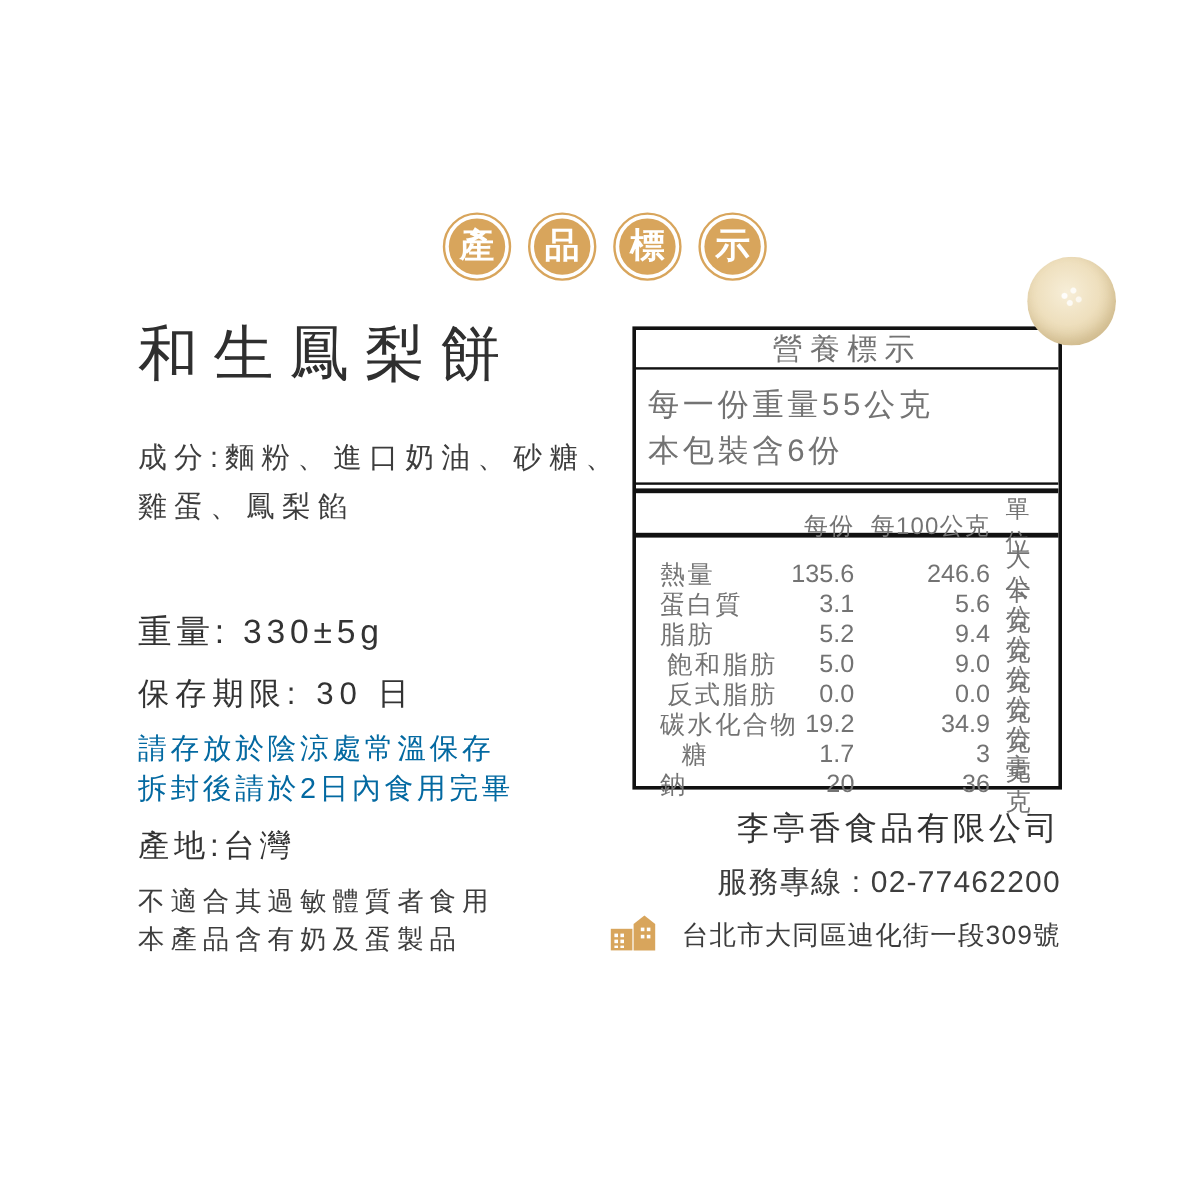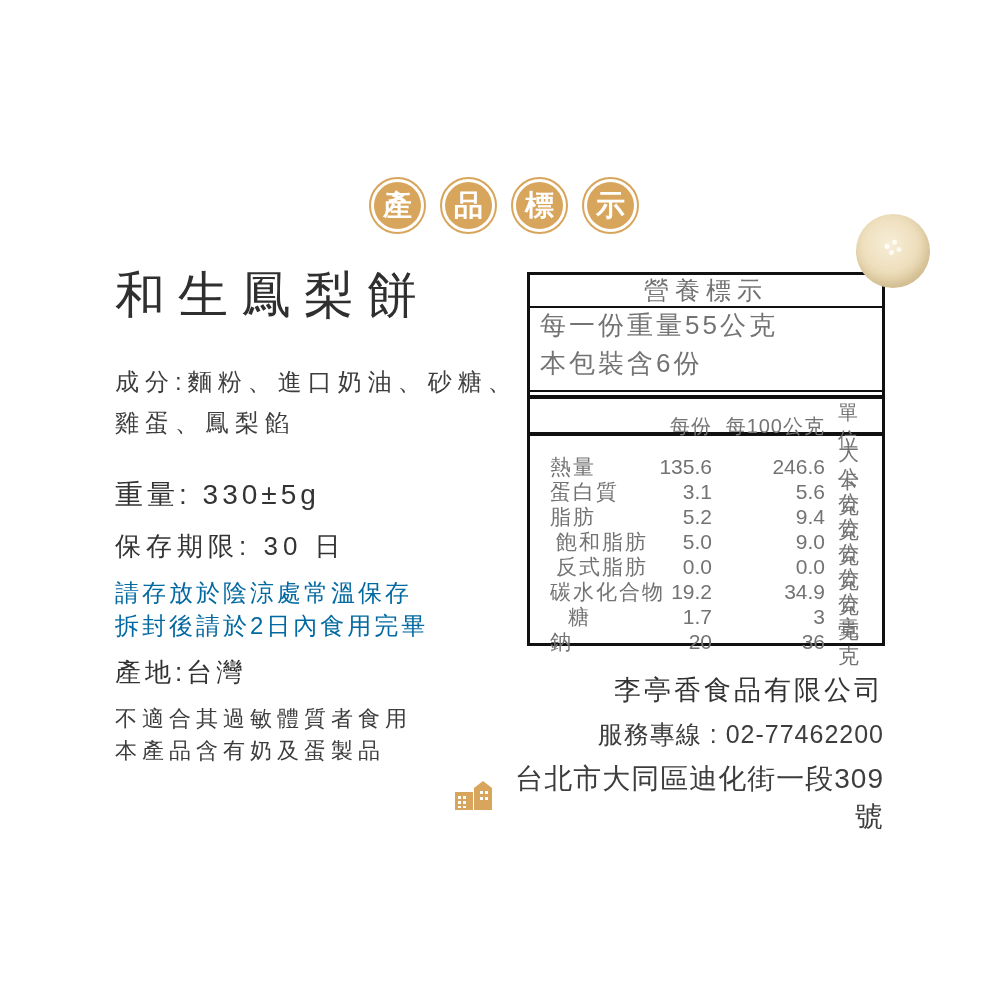--- a/index.html
+++ b/index.html
@@ -9,30 +9,30 @@
 
   
   .badges-row { position:absolute; top:177px; left:0; right:0; display:flex; justify-content:center; gap:14px; transform:translateX(4px); }
   .badge { width:57px; height:57px; border-radius:50%; border:2px solid #d8a55c; display:flex; align-items:center; justify-content:center; background:#fff; }
   .badge-inner { width:47px; height:47px; border-radius:50%; background:#d8a55c; color:#fff; display:flex; align-items:center; justify-content:center; font-size:29px; font-weight:600; line-height:1; }
 
   
   .left-col { position:absolute; left:115px; top:262px; width:410px; }
   .product-name { font-size:50px; letter-spacing:13px; color:#2f2f2f; font-weight:500; white-space:nowrap; }
   .ingredients { margin-top:32px; font-size:24px; letter-spacing:6px; line-height:41px; color:#3d3d3d; }
-  .weight { margin-top:33px; font-size:28px; letter-spacing:4px; color:#333; }
+  .weight { margin-top:65px; font-size:28px; letter-spacing:4px; color:#333; }
   .shelf-life { margin-top:15px; font-size:26px; letter-spacing:5px; color:#333; }
   .storage { margin-top:12px; font-size:24px; letter-spacing:3px; line-height:33px; color:#0369a1; }
   .origin { margin-top:13px; font-size:26px; letter-spacing:4px; color:#333; }
   .allergen { margin-top:13px; font-size:22px; letter-spacing:5px; line-height:32px; color:#3d3d3d; }
 
   
   .nutrition { position:absolute; left:527px; top:272px; width:358px; border:3px solid #111; background:#fff; color:#737373; }
   .nt-title { height:33px; display:flex; align-items:center; justify-content:center; font-size:25px; letter-spacing:6px; border-bottom:2px solid #111; }
-  .nt-serving { padding:0 10px 6px 10px; font-size:26px; letter-spacing:3px; }
+  .nt-serving { padding:12px 10px 6px 10px; font-size:26px; letter-spacing:3px; }
   .nt-serving div { line-height:34px; margin-bottom:4px; }
   .nt-divider { height:9px; border-top:2px solid #111; border-bottom:4px solid #111; background:#fff; }
   .nt-grid { display:grid; grid-template-columns:122px 60px 113px 1fr; align-items:center; }
   .nt-head { height:37px; font-size:20px; border-bottom:4px solid #111; letter-spacing:1px; }
   .nt-head .c2,.nt-head .c3 { text-align:right; }
   .nt-head .c4 { padding-left:13px; letter-spacing:3px; }
   .nt-body { padding:3px 0 4px 0; }
   .nt-row { height:25px; font-size:21px; }
   .nt-row .c1 { padding-left:20px; letter-spacing:2px; white-space:nowrap; }
   .nt-row .c1.ind1 { padding-left:26px; }
@@ -48,21 +48,21 @@
       radial-gradient(circle at 52% 38%, rgba(255,255,255,.8) 0 2px, rgba(255,255,255,0) 3px),
       radial-gradient(circle at 48% 52%, rgba(255,255,255,.8) 0 2px, rgba(255,255,255,0) 3px),
       radial-gradient(circle at 58% 48%, rgba(255,255,255,.7) 0 2px, rgba(255,255,255,0) 3px),
       radial-gradient(circle at 45% 40%, #f7eed8 0%, #eedfbd 45%, #e0cda2 78%, #d6bf92 100%);
     box-shadow: inset -3px -6px 10px rgba(160,130,80,.25); }
 
   
   .company { position:absolute; right:116px; top:672px; width:430px; text-align:right; color:#3d3d3d; }
   .company-name { font-size:27px; letter-spacing:3px; color:#333; }
   .company-phone { margin-top:10px; font-size:25px; letter-spacing:1px; }
-  .company-addr { margin-top:9px; font-size:28px; letter-spacing:1px; display:flex; align-items:center; justify-content:flex-end; gap:18px; }
+  .company-addr { margin-top:9px; font-size:22px; letter-spacing:1px; display:flex; align-items:center; justify-content:flex-end; gap:18px; }
   .addr-icon { flex:0 0 auto; display:inline-block; }
 </style>
 </head>
 <body>
 
 <div class="page">
 
   <div class="badges-row">
     <div class="badge">
         <div class="badge-inner">產</div>

